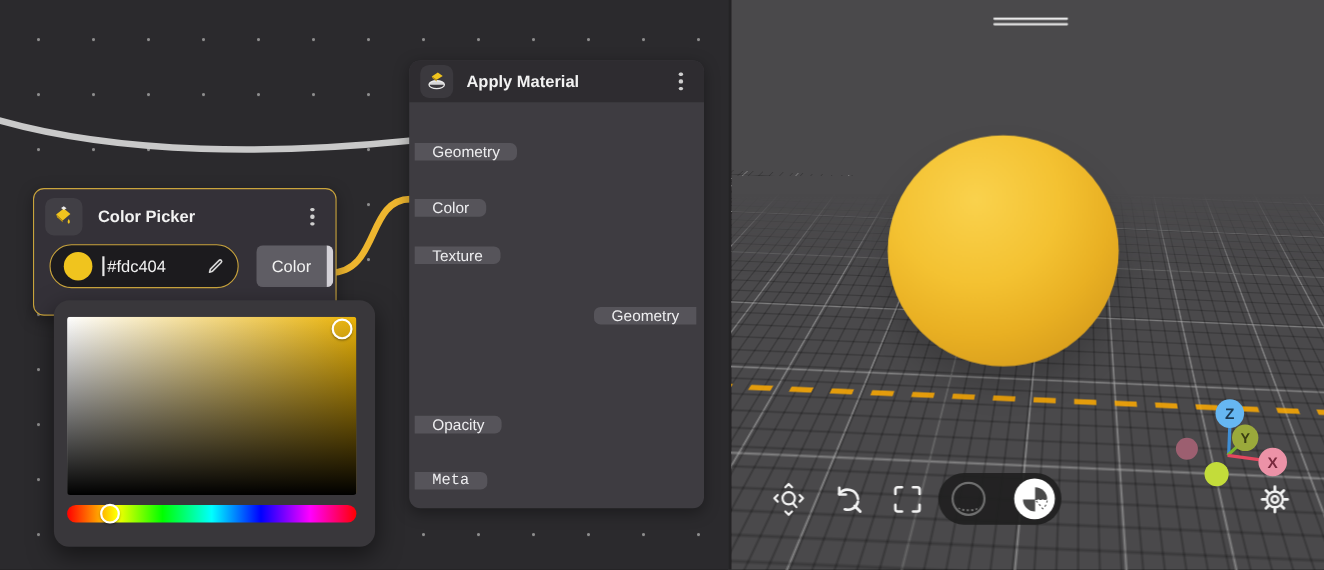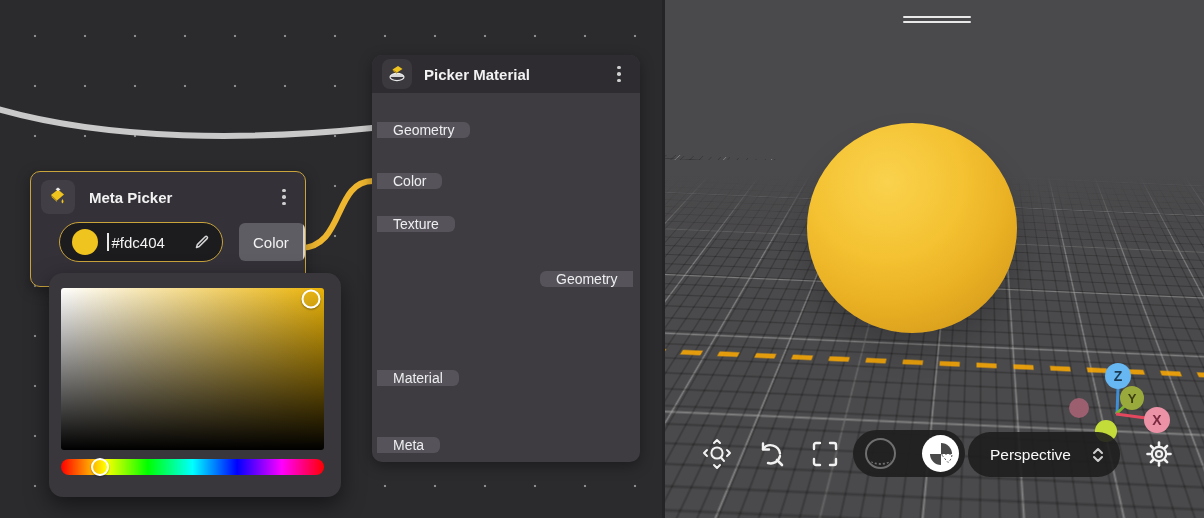--- a/index.html
+++ b/index.html
@@ -13,21 +13,21 @@
 
   .node{position:absolute;border-radius:10px;z-index:2;box-shadow:0 4px 14px rgba(0,0,0,.35);}
 
   
   .cp-node{left:30px;top:171px;width:274px;height:114px;background:#343138;border:1.5px solid #c9a43c;}
   .cp-header{display:flex;align-items:center;gap:14px;padding:8px 10px 4px 10px;}
   .icon-box{width:34px;height:34px;border-radius:8px;background:#413f45;display:flex;align-items:center;justify-content:center;}
   .node-title{color:#f2f2f2;font-weight:bold;font-size:15px;flex:1;}
   .dots-menu{width:18px;display:flex;flex-direction:column;align-items:center;gap:3px;padding:2px;}
   .dots-menu i{width:3.5px;height:3.5px;border-radius:50%;background:#cfcfcf;display:block;}
-  .cp-row{display:flex;align-items:center;margin-top:4px;padding-left:28px;}
+  .cp-row{display:flex;align-items:center;margin-top:4px;padding-left:14px;}
   .hex-wrap{display:flex;align-items:center;gap:9px;width:172px;height:40px;border-radius:20px;border:1.5px solid #c9a43c;background:#1c1b1e;padding:0 12px;box-sizing:border-box;}
   .swatch{width:26px;height:26px;border-radius:50%;background:#f0c41e;flex:0 0 auto;}
   .caret{width:1.5px;height:18px;background:#e8e8e8;}
   .hex-text{color:#f2f2f2;font-size:15px;flex:1;margin-left:-6px;}
   .out-btn{margin-left:16px;display:flex;align-items:stretch;height:38px;border-radius:6px;overflow:hidden;}
   .out-btn .lbl{background:#5f5d64;color:#f2f2f2;font-size:15px;display:flex;align-items:center;padding:0 14px;}
   .out-btn .port{width:6px;background:#d4d2d8;}
 
   
   .cp-panel{position:absolute;left:49px;top:273px;width:292px;height:224px;border-radius:14px;background:#39373b;z-index:3;box-shadow:0 8px 22px rgba(0,0,0,.5);}
@@ -35,21 +35,21 @@
      background:linear-gradient(to top,#000,rgba(0,0,0,0)),linear-gradient(to right,#fff,#eab308);}
   .sv-cursor{position:absolute;width:15px;height:15px;border:2.5px solid #fff;border-radius:50%;box-shadow:0 1px 2px rgba(0,0,0,.4);transform:translate(-50%,-50%);}
   .hue-bar{position:absolute;left:12px;top:186px;width:263px;height:16px;border-radius:8px;
      background:linear-gradient(to right,#f00 0%,#ff0 17%,#0f0 33%,#0ff 50%,#00f 67%,#f0f 84%,#f00 100%);}
   .hue-cursor{position:absolute;top:50%;width:14px;height:14px;border:2.5px solid #fff;border-radius:50%;transform:translate(-50%,-50%);box-shadow:0 1px 2px rgba(0,0,0,.4);}
 
   
   .am-node{left:372px;top:55px;width:268px;height:407px;background:#3e3c41;}
   .am-header{height:38px;background:#2e2c30;border-radius:10px 10px 0 0;display:flex;align-items:center;gap:12px;padding:0 10px;}
   .am-header .icon-box{width:30px;height:30px;background:#3b393e;}
-  .io-row{position:absolute;left:0;display:flex;align-items:center;height:33px;}
+  .io-row{position:absolute;left:0;display:flex;align-items:flex-end;height:33px;}
   .io-row .bar{width:5px;border-radius:2px;flex:0 0 auto;}
   .io-row .box{background:#56545a;color:#eeeef0;font-size:14px;display:flex;align-items:center;padding:0 16px;border-radius:0 6px 6px 0;}
   .io-row.output{flex-direction:row;}
   .io-row.output .box{border-radius:6px 0 0 6px;}
 
   
   .viewport{position:relative;width:542px;height:518px;background:#4a494b;overflow:hidden;border-left:3px solid #242325;box-sizing:content-box;}
   .floor{position:absolute;left:-170px;top:168px;width:950px;height:520px;transform-origin:50% 0;
      transform:rotate(2.5deg) perspective(430px) rotateX(56deg);
      background:
@@ -92,21 +92,21 @@
     <div class="node cp-node">
       <div class="cp-header">
         <div class="icon-box">
           <svg width="22" height="22" viewBox="0 0 22 22">
             <path d="M4 9 L11 3.5 L17 8.5 L10 14.5 Z" fill="#f0c41e"></path>
             <path d="M4 9 L10 14.5 L10 16 L5 11.5 Z" fill="#c79a12"></path>
             <path d="M15.5 13 q2 3 0 4.4 q-2 -1.4 0 -4.4" fill="#f0c41e"></path>
             <path d="M8.5 3.2 L11 1.6 L13.5 3.4 L11 5 Z" fill="#fff" opacity=".9"></path>
           </svg>
         </div>
-        <div class="node-title">Meta Picker</div>
+        <div class="node-title">Color Picker</div>
         <div class="dots-menu">
             <i></i>
             <i></i>
             <i></i>
           </div>
       </div>
       <div class="cp-row">
         <div class="hex-wrap">
           <span class="swatch"></span>
           <span class="caret"></span>
@@ -134,21 +134,21 @@
     <div class="node am-node">
       <div class="am-header">
         <div class="icon-box">
           <svg width="22" height="22" viewBox="0 0 22 22">
             <path d="M4 14 a7 3.6 0 0 1 14 0 a7 3.6 0 0 1 -14 0" fill="none" stroke="#e8e8e8" stroke-width="1.2"></path>
             <path d="M4 14 a7 3.6 0 0 1 14 0" fill="#f2f2f2" opacity=".85"></path>
             <path d="M6.5 6.5 L12 3 L16.5 6 L11 9.5 Z" fill="#f0c41e"></path>
             <path d="M6.5 6.5 L11 9.5 L11 11 L7 8 Z" fill="#c79a12"></path>
           </svg>
         </div>
-        <div class="node-title">Picker Material</div>
+        <div class="node-title">Apply Material</div>
         <div class="dots-menu">
             <i></i>
             <i></i>
             <i></i>
           </div>
       </div>
 
       <div class="io-row" style="top:58px;">
         <span class="bar" style="background: rgb(240, 169, 191);"></span>
         <span class="box">Geometry</span>
@@ -156,23 +156,23 @@
       <div class="io-row" style="top:109px;">
         <span class="bar" style="background: rgb(216, 214, 220);"></span>
         <span class="box">Color</span>
       </div>
       <div class="io-row" style="top:152px;">
         <span class="bar" style="background: rgb(122, 92, 240);"></span>
         <span class="box">Texture</span>
       </div>
       <div class="io-row" style="top:306px;">
         <span class="bar" style="background: rgb(71, 163, 239);"></span>
-        <span class="box">Material</span>
-      </div>
-      <div class="io-row" style="top:373px;">
+        <span class="box">Opacity</span>
+      </div>
+      <div class="io-row" style="top:357px;font-family:Liberation Mono, monospace;">
         <span class="bar" style="background: rgb(216, 214, 220);"></span>
         <span class="box">Meta</span>
       </div>
 
       <div class="io-row output" style="top:207px;left:168px;">
         <span class="box">Geometry</span>
         <span class="bar" style="background: rgb(240, 169, 191);"></span>
       </div>
     </div>
   </div>
@@ -240,27 +240,20 @@
         <div class="tg-shaded">
           <svg width="26" height="26" viewBox="0 0 26 26">
             <circle cx="13" cy="13" r="11" fill="#fff"></circle>
             <path d="M13 2 a11 11 0 0 1 11 11 L13 13 Z" fill="#4a4a4a"></path>
             <path d="M13 24 a11 11 0 0 1 -11 -11 L13 13 Z" fill="#4a4a4a"></path>
             <path d="M13 13 L24 13 a11 11 0 0 1 -4 8.5 Z" fill="none" stroke="#4a4a4a" stroke-width="1" stroke-dasharray="2 2"></path>
           </svg>
         </div>
       </div>
 
-      <div class="persp">
-        <span class="txt">Perspective</span>
-        <svg width="12" height="18" viewBox="0 0 12 18">
-          <polyline points="2,7 6,3 10,7" fill="none" stroke="#cfcfcf" stroke-width="2" stroke-linecap="round" stroke-linejoin="round"></polyline>
-          <polyline points="2,11 6,15 10,11" fill="none" stroke="#cfcfcf" stroke-width="2" stroke-linecap="round" stroke-linejoin="round"></polyline>
-        </svg>
-      </div>
 
       <div class="tool-ic gear-pos">
         <svg width="30" height="30" viewBox="0 0 30 30">
           <g stroke="#f2f2f2" stroke-width="2.6" stroke-linecap="round">
             <line x1="15" y1="3.5" x2="15" y2="6.5"></line>
               <line x1="15" y1="23.5" x2="15" y2="26.5"></line>
             <line x1="3.5" y1="15" x2="6.5" y2="15"></line>
               <line x1="23.5" y1="15" x2="26.5" y2="15"></line>
             <line x1="6.9" y1="6.9" x2="9" y2="9"></line>
               <line x1="21" y1="21" x2="23.1" y2="23.1"></line>

